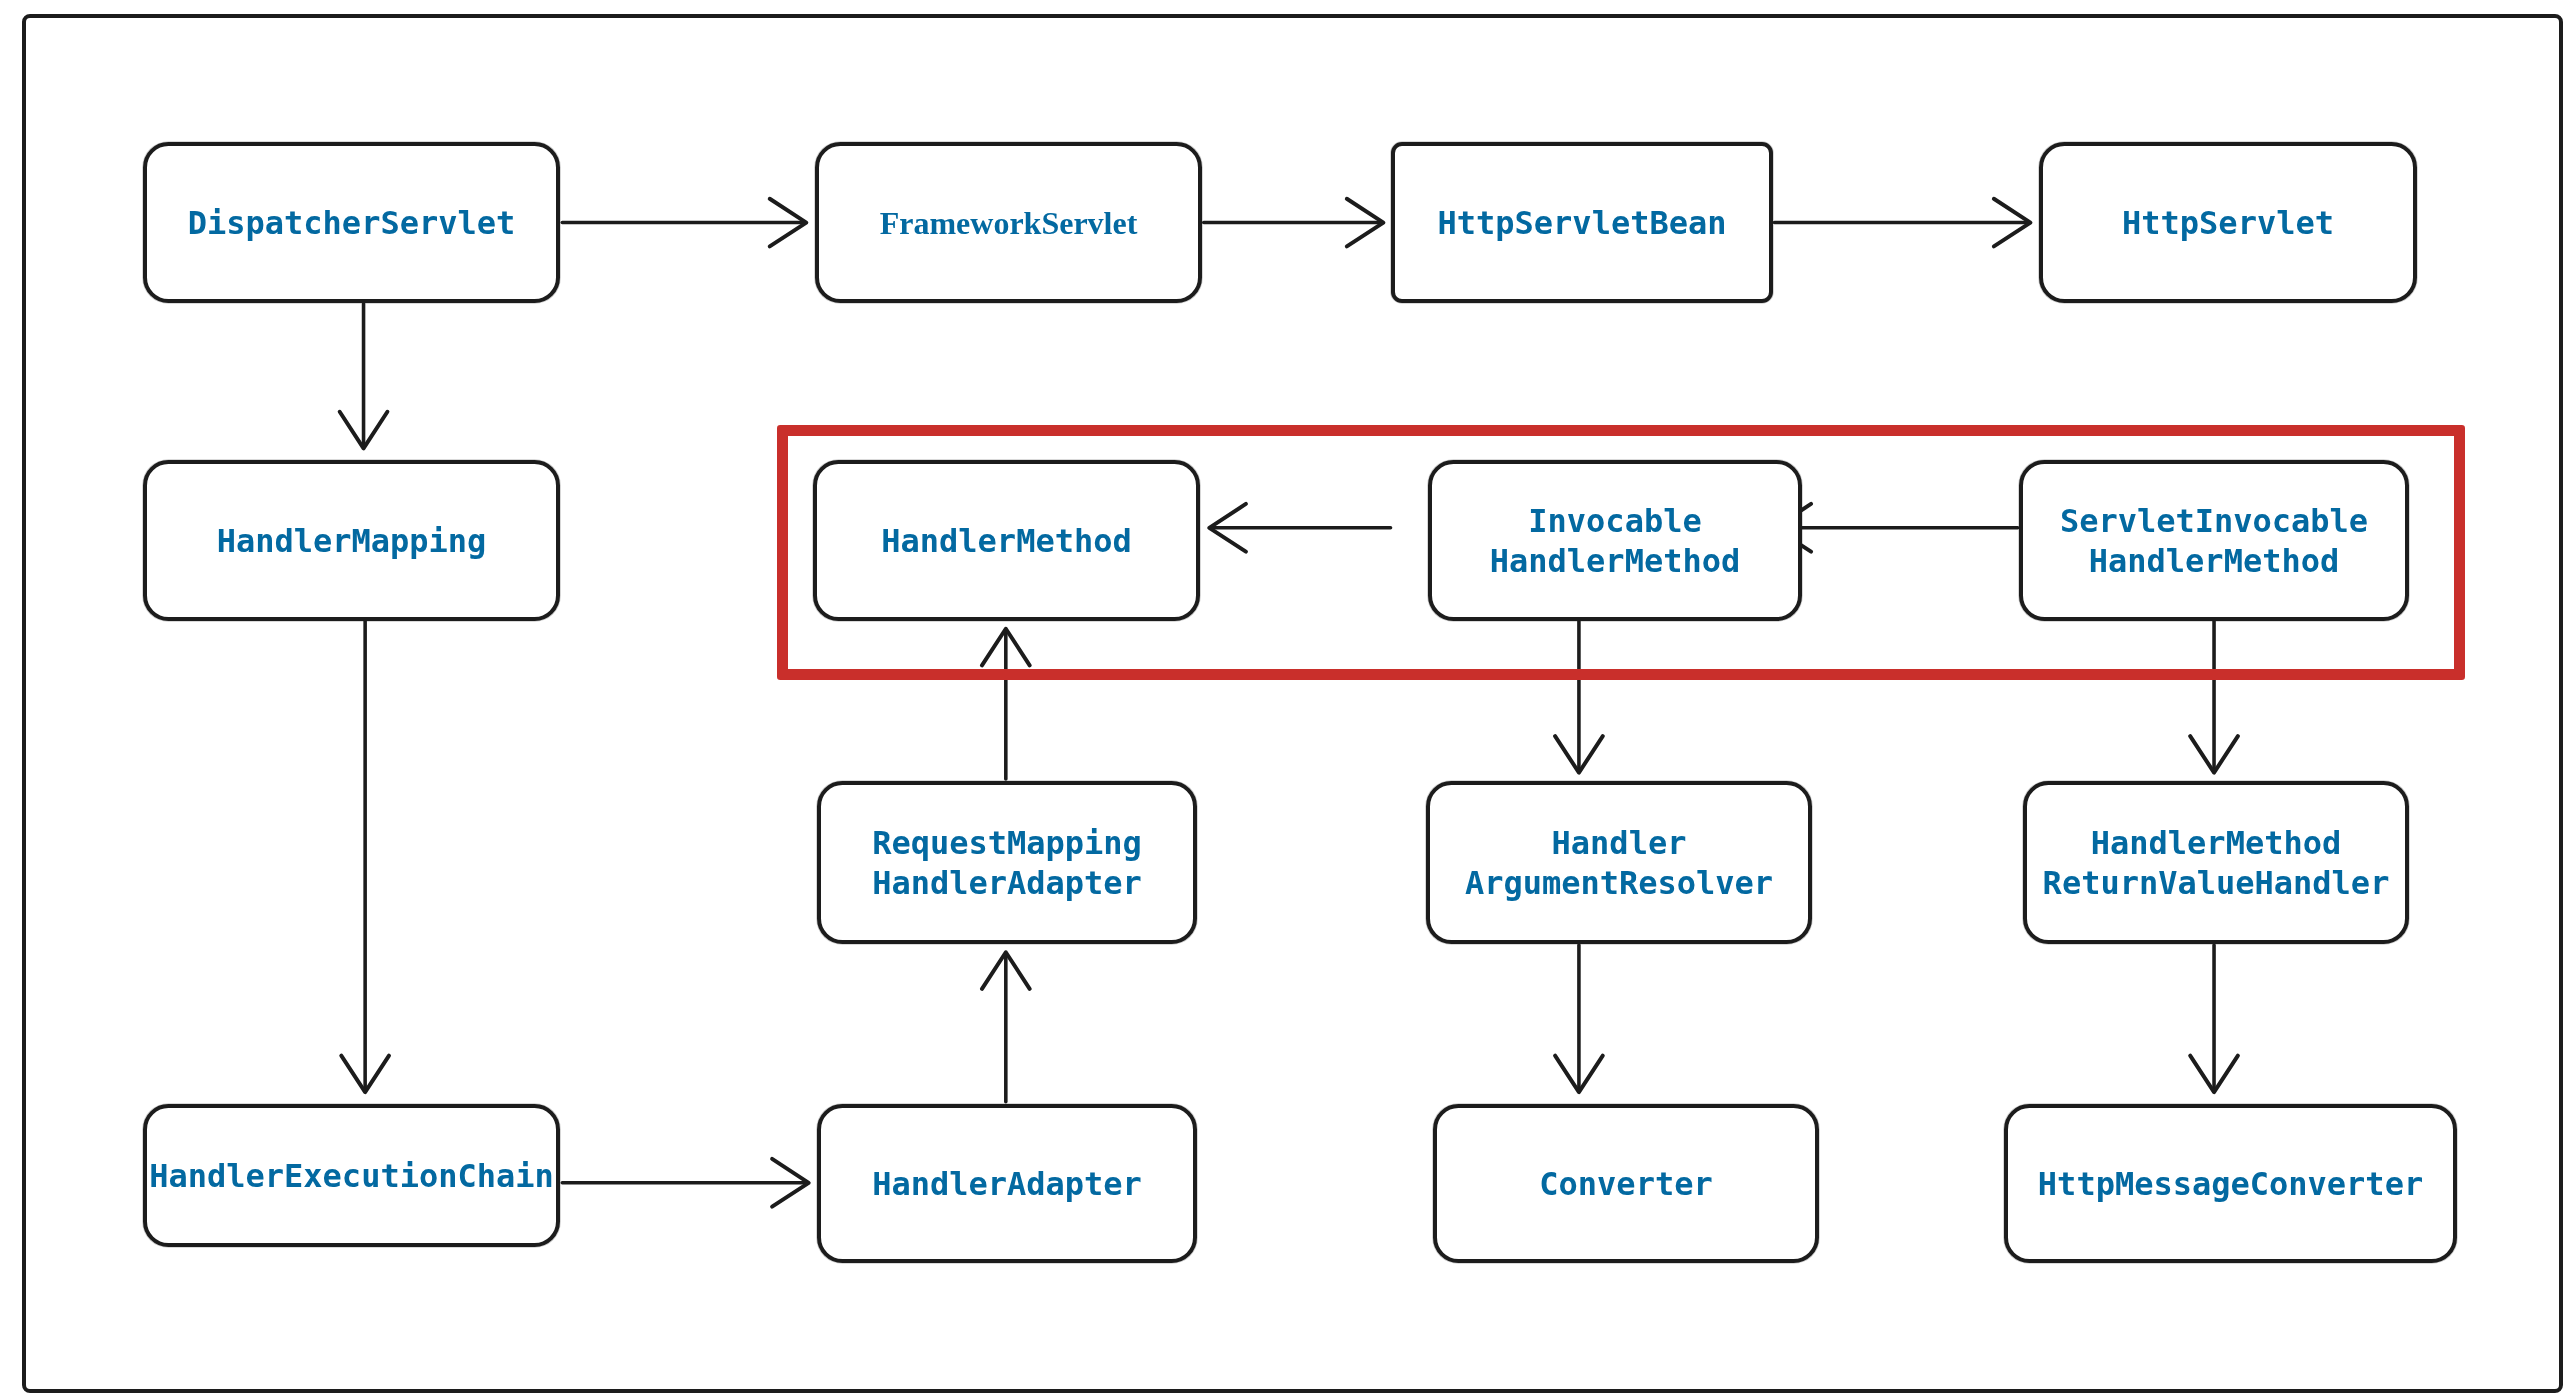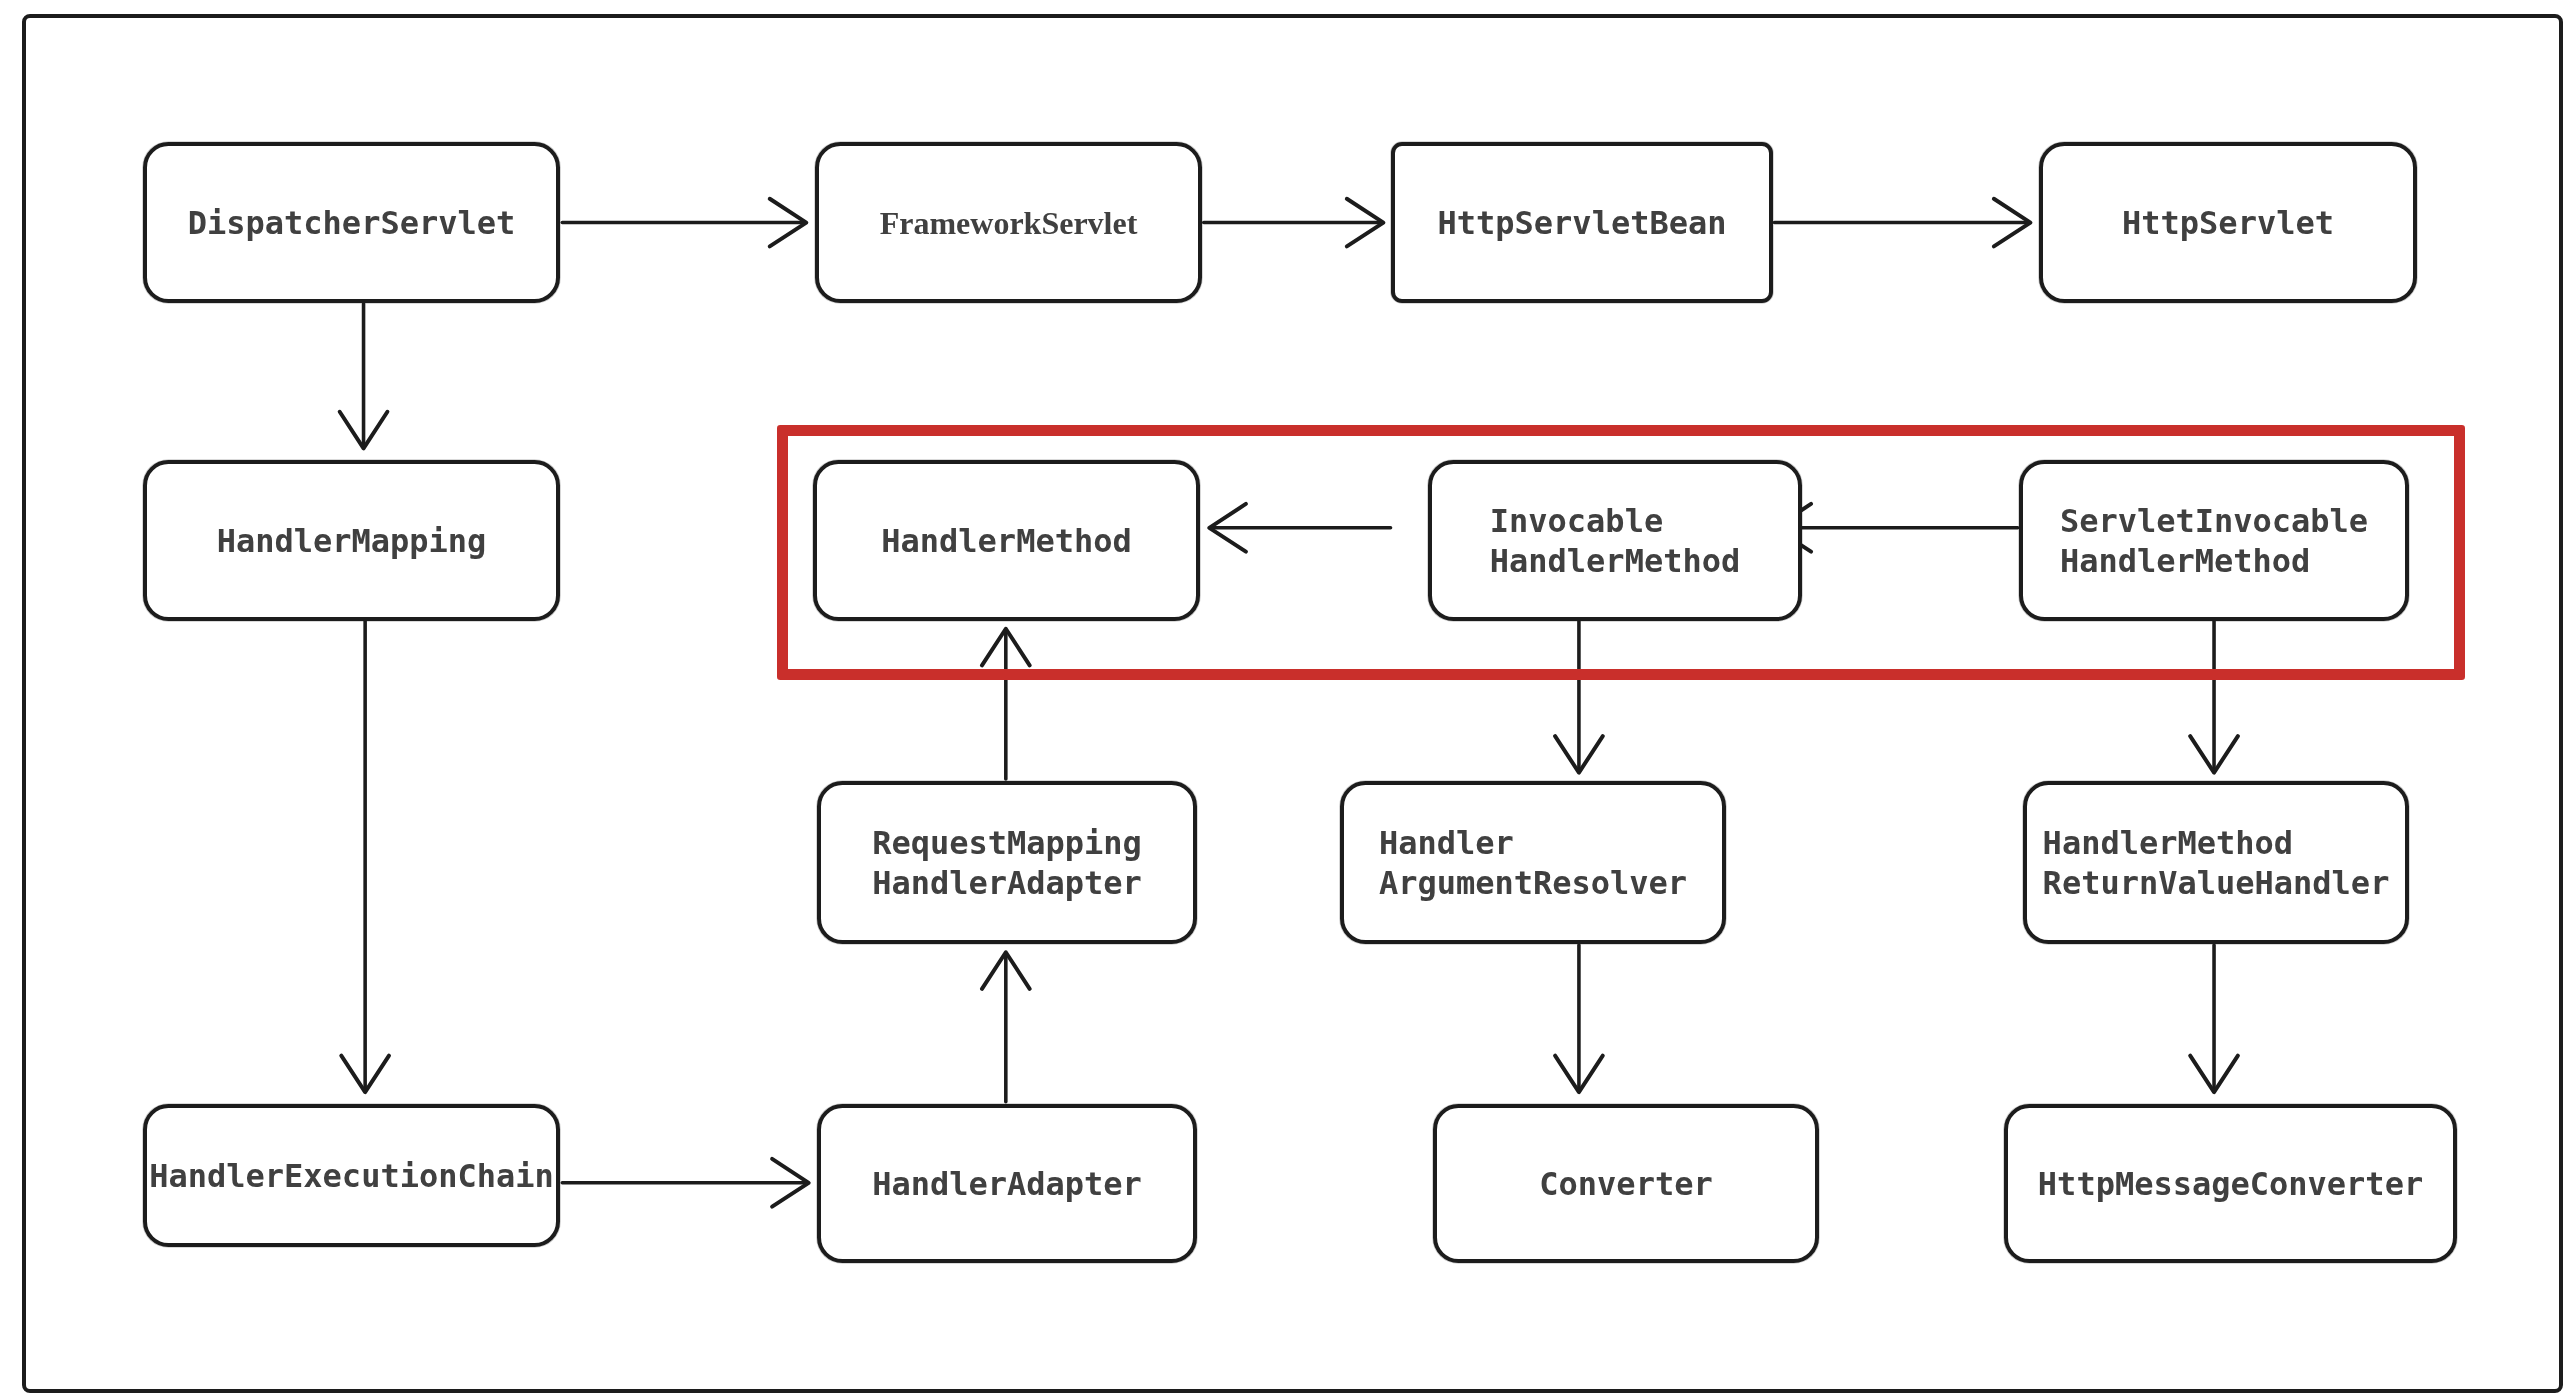--- a/index.html
+++ b/index.html
@@ -6,35 +6,35 @@
   body{width:2576px;height:1399px;position:relative;overflow:hidden;
        font-family:"DejaVu Sans Mono","Liberation Mono",monospace;}
   .frame{position:absolute;left:22px;top:14.3px;width:2533px;height:1371px;
          border:4px solid #1c1c1c;border-radius:8px;background:#ffffff;}
   .edges{position:absolute;left:0;top:0;width:2576px;height:1399px;}
   .hl{position:absolute;left:777px;top:425px;width:1666px;height:233px;
       border:11px solid #c92f2b;border-radius:3.2px;background:transparent;}
   .node{position:absolute;background:#ffffff;border:4px solid #1c1c1c;border-radius:25.4px;
         display:flex;align-items:center;justify-content:center;box-sizing:border-box;
         box-shadow:0 0 0 0.8px rgba(28,28,28,0.22);}
-  .node .lbl{font-size:32px;font-weight:bold;color:#404040;
+  .node .lbl{font-size:32px;font-weight:bold;color:#0369a1;text-align:center;
              white-space:pre-line;line-height:40px;letter-spacing:0px;}
   
   .n0 {left:143px;  top:142px;  width:417px; height:161px;}
   .n1 {left:815px; top:142px;  width:387px; height:161px;font-family:Liberation Serif, serif;}
   .n2 {left:1391px; top:142px;  width:382px; height:161px;border-radius:11px;}
   .n3 {left:2039px; top:142px;  width:378px; height:161px;}
   
   .n4 {left:143px;  top:460px;  width:417px; height:161px;}
   .n5 {left:813px; top:460px;  width:387px; height:161px;}
   .n6 {left:1392px; top:460px;  width:374px; height:161px;margin-left:36px;}
   .n7 {left:2019px; top:460px;  width:390px; height:161px;}
   
   .n8 {left:817px; top:781px;  width:380px; height:163px;}
-  .n9 {left:1340px; top:781px;  width:386px; height:163px;}
+  .n9 {left:1426px; top:781px;  width:386px; height:163px;}
   .n10{left:2023px; top:781px;  width:386px; height:163px;}
   
   .n11{left:143px;  top:1104px; width:417px; height:143px;}
   .n12{left:817px; top:1104px; width:380px; height:159px;}
   .n13{left:1385px; top:1104px; width:386px; height:159px;margin-left:48px;}
   .n14{left:2004px; top:1104px; width:453px; height:159px;}
 </style>
 </head>
 <body>
 

